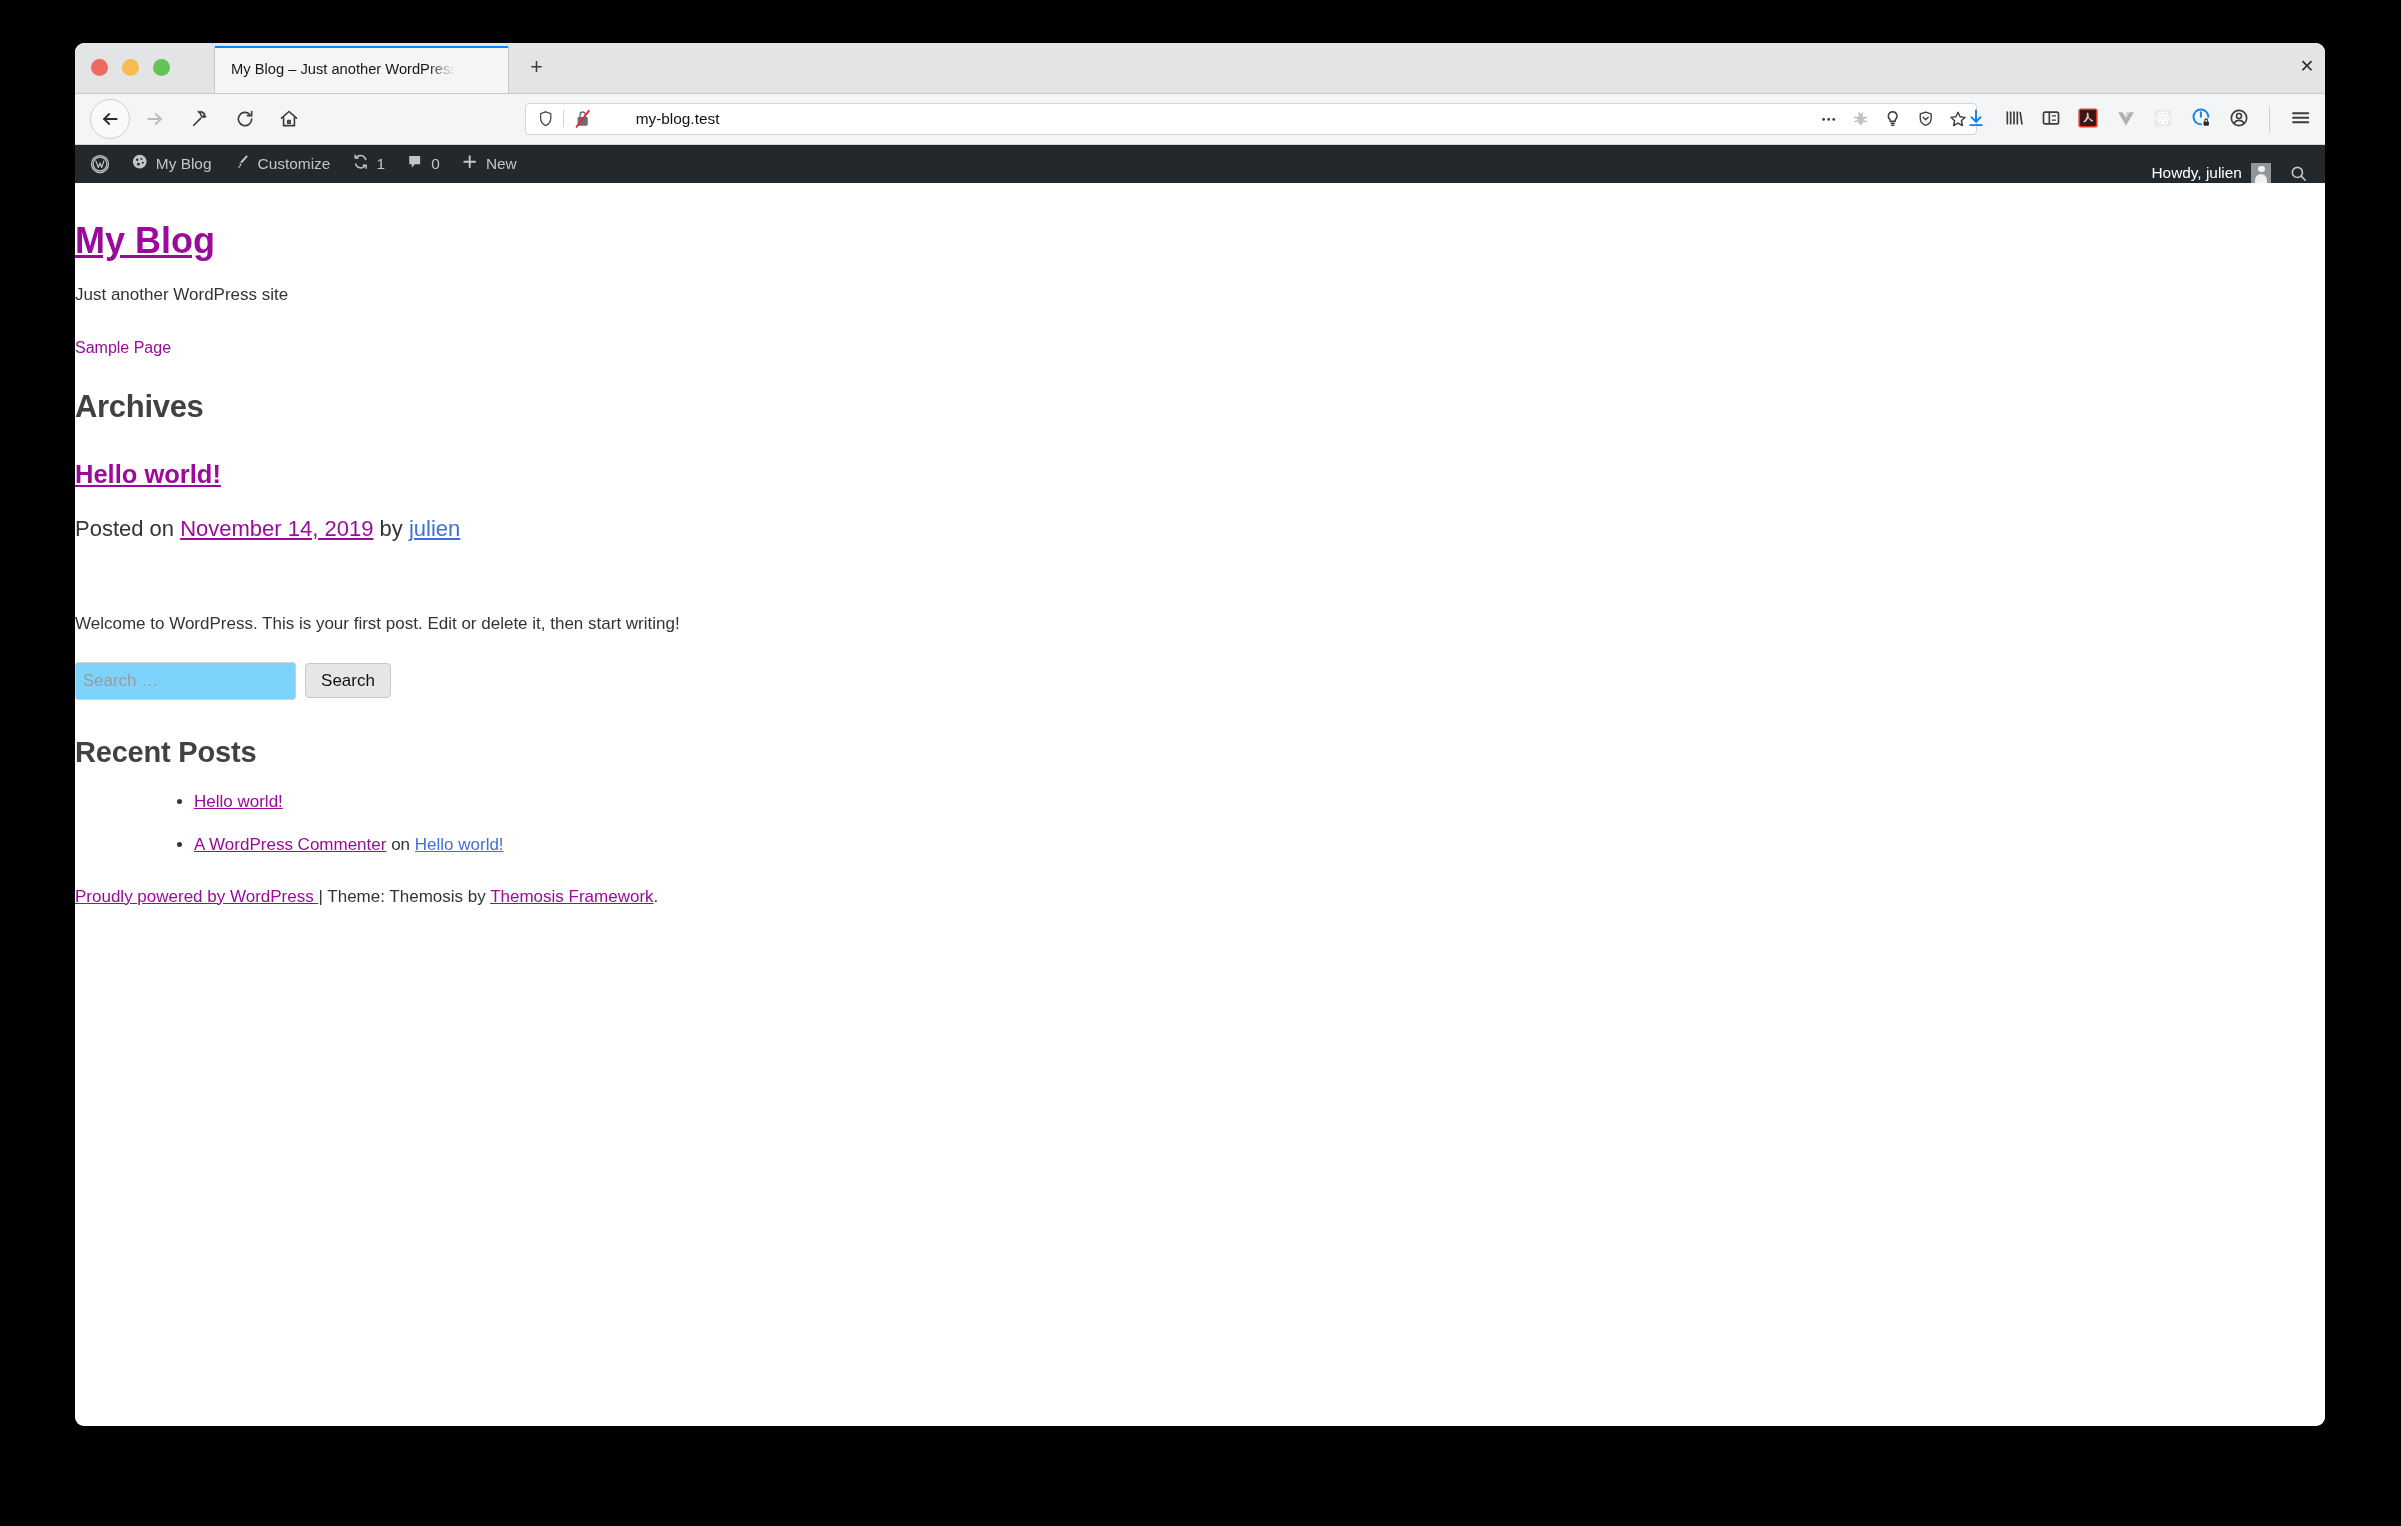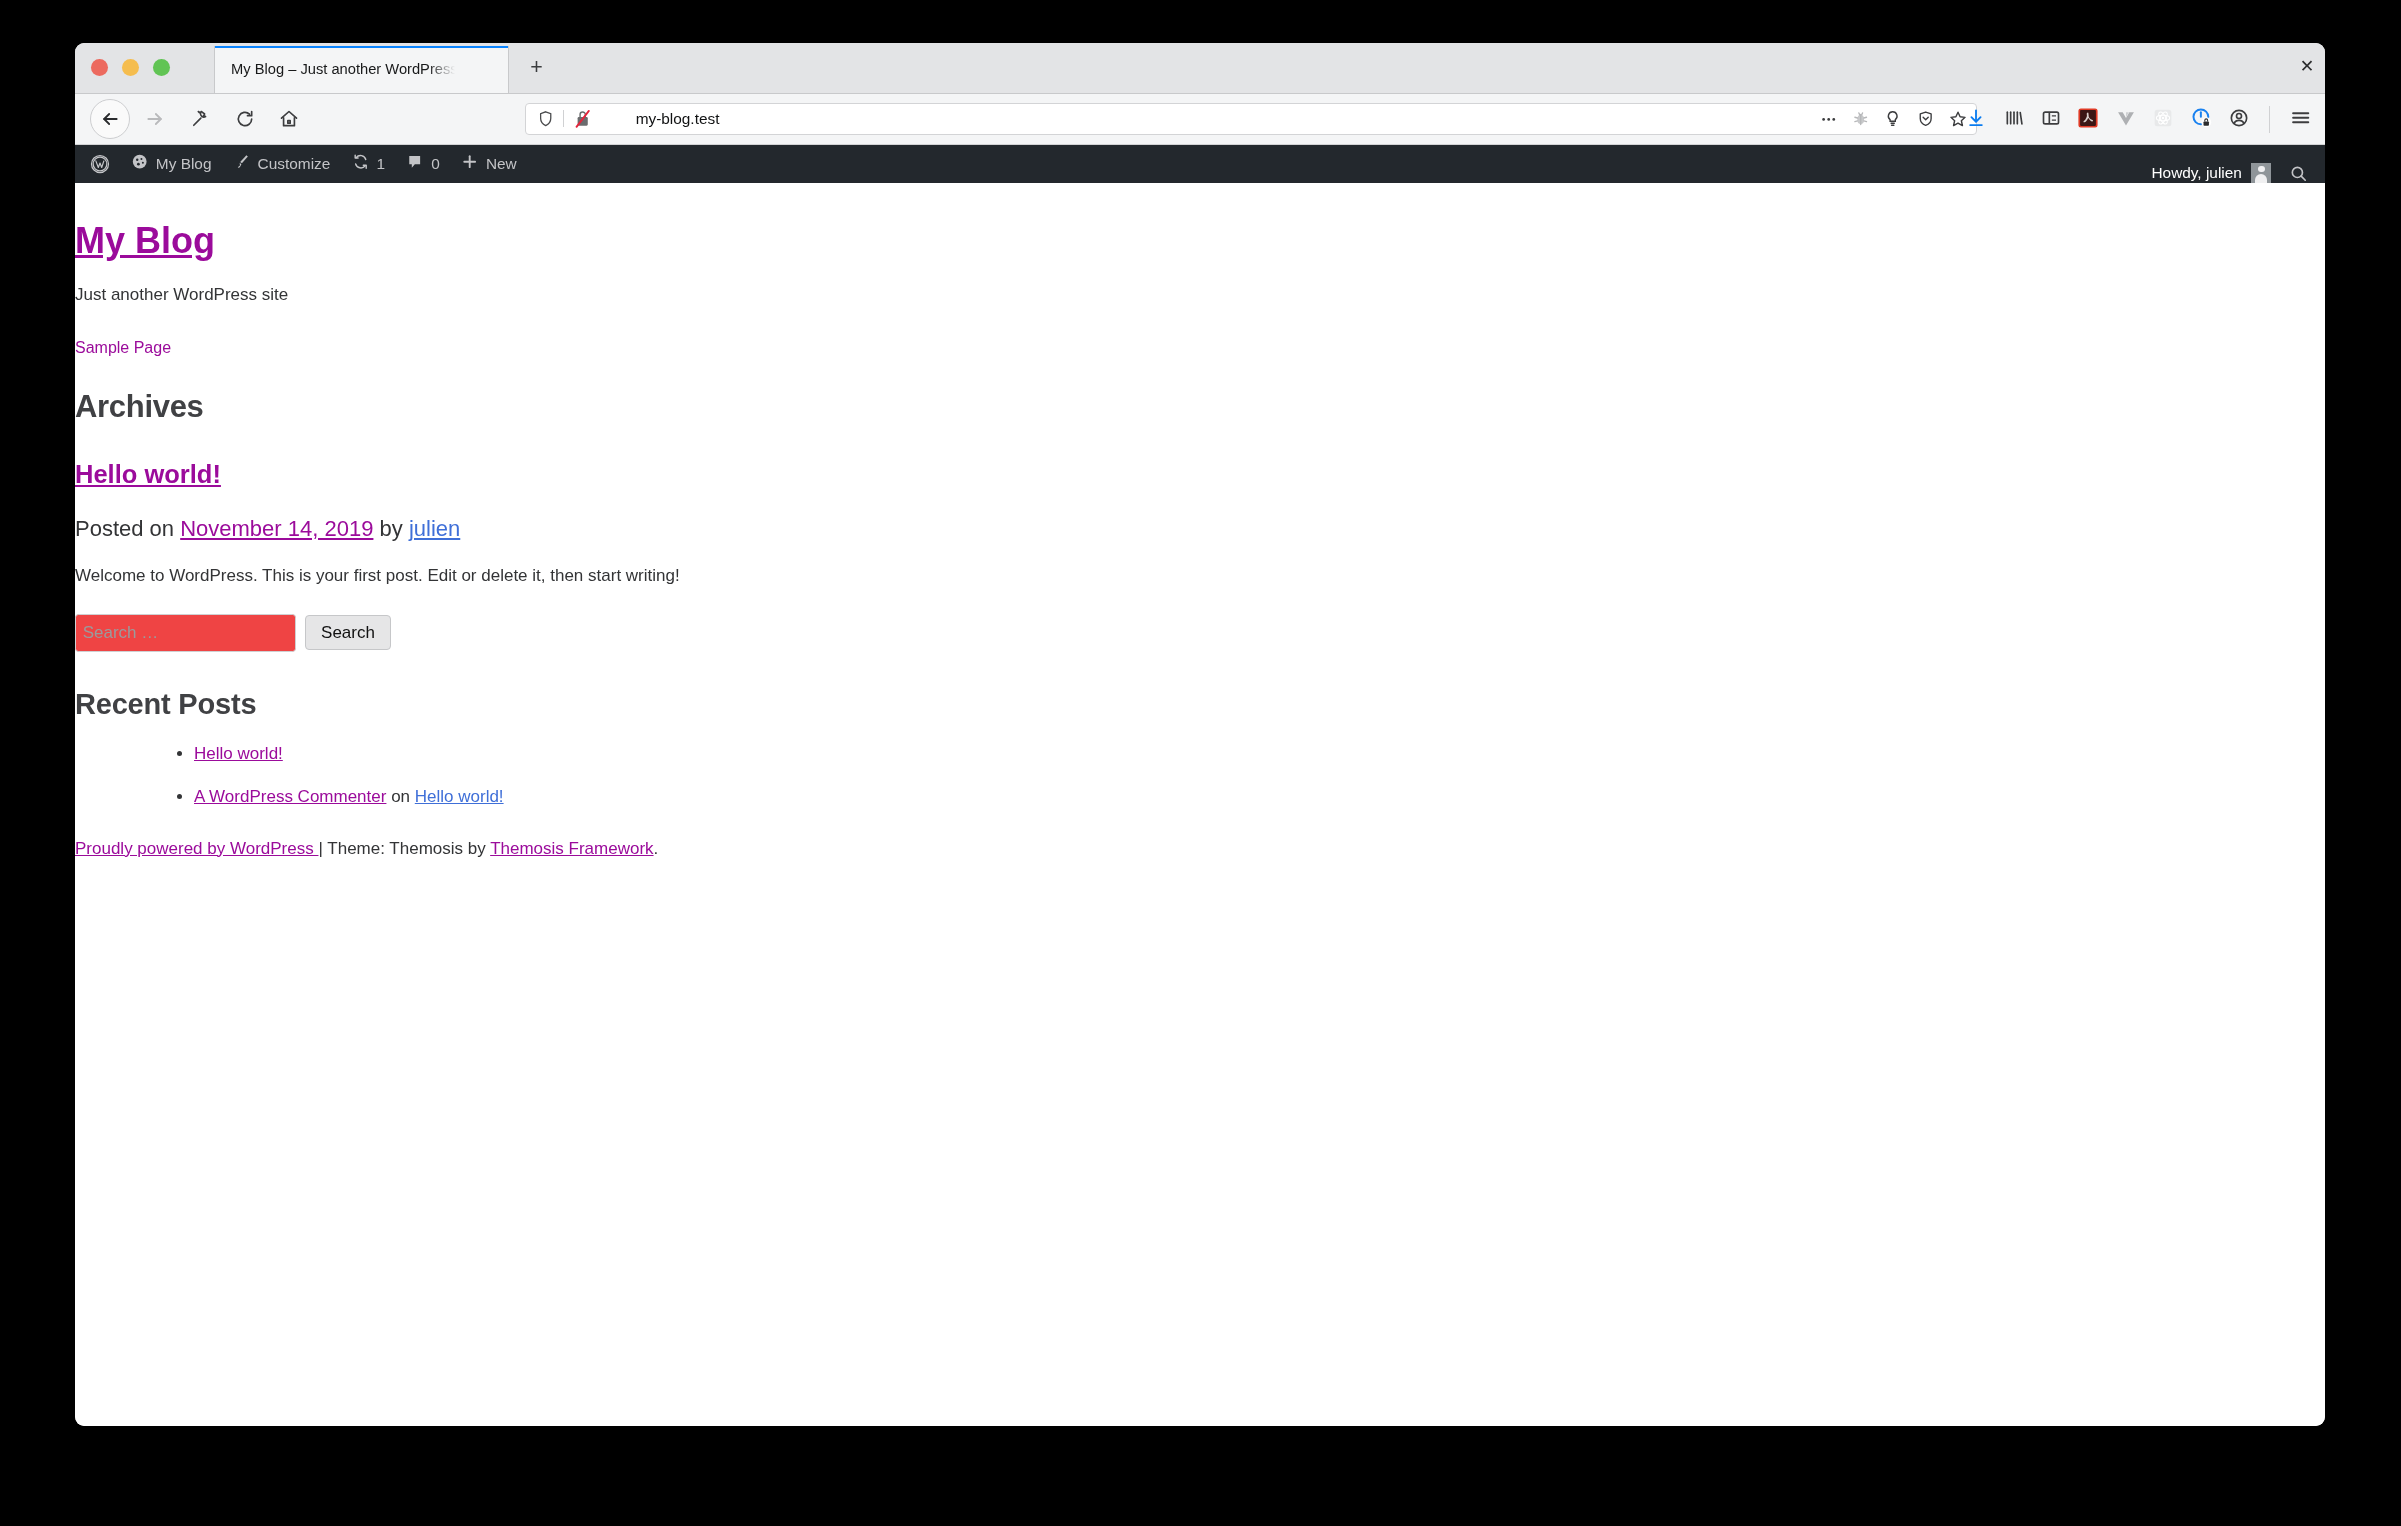--- a/index.html
+++ b/index.html
@@ -286,21 +286,21 @@
     display: inline-block;
   }
   .post-meta {
     font-size: 22px;
     color: #333436;
     margin: 27px 0 0 0;
   }
   .post-content {
     font-size: 17px;
     color: #333436;
-    margin: 24px 0 0 0;
+    margin: 72px 0 0 0;
   }
   .post-footer {
     font-size: 17px;
     color: #333436;
     margin: 28px 0 0 0;
   }
   a.link-visited { color: #9b0b9b; text-decoration: underline; }
   a.link-unvisited { color: #3f6fd8; text-decoration: underline; }
 
   
@@ -313,21 +313,21 @@
   #search-input {
     width: 221px;
     height: 38px;
     font-size: 17px;
     font-family: "Liberation Sans", sans-serif;
     color: #222;
     padding: 0 6.7px;
     box-sizing: border-box;
     border: 0.7px solid #cfd0d2;
     border-radius: 3.4px;
-    background: #ef4444;
+    background: #7dd3fc;
   }
   #search-input::placeholder { color: #9a9b9d; }
   #search-submit {
     height: 35px;
     padding: 0 14.7px;
     font-size: 17px;
     font-family: "Liberation Sans", sans-serif;
     color: #111;
     background: #e6e6e7;
     border: 0.7px solid #c6c7c9;

